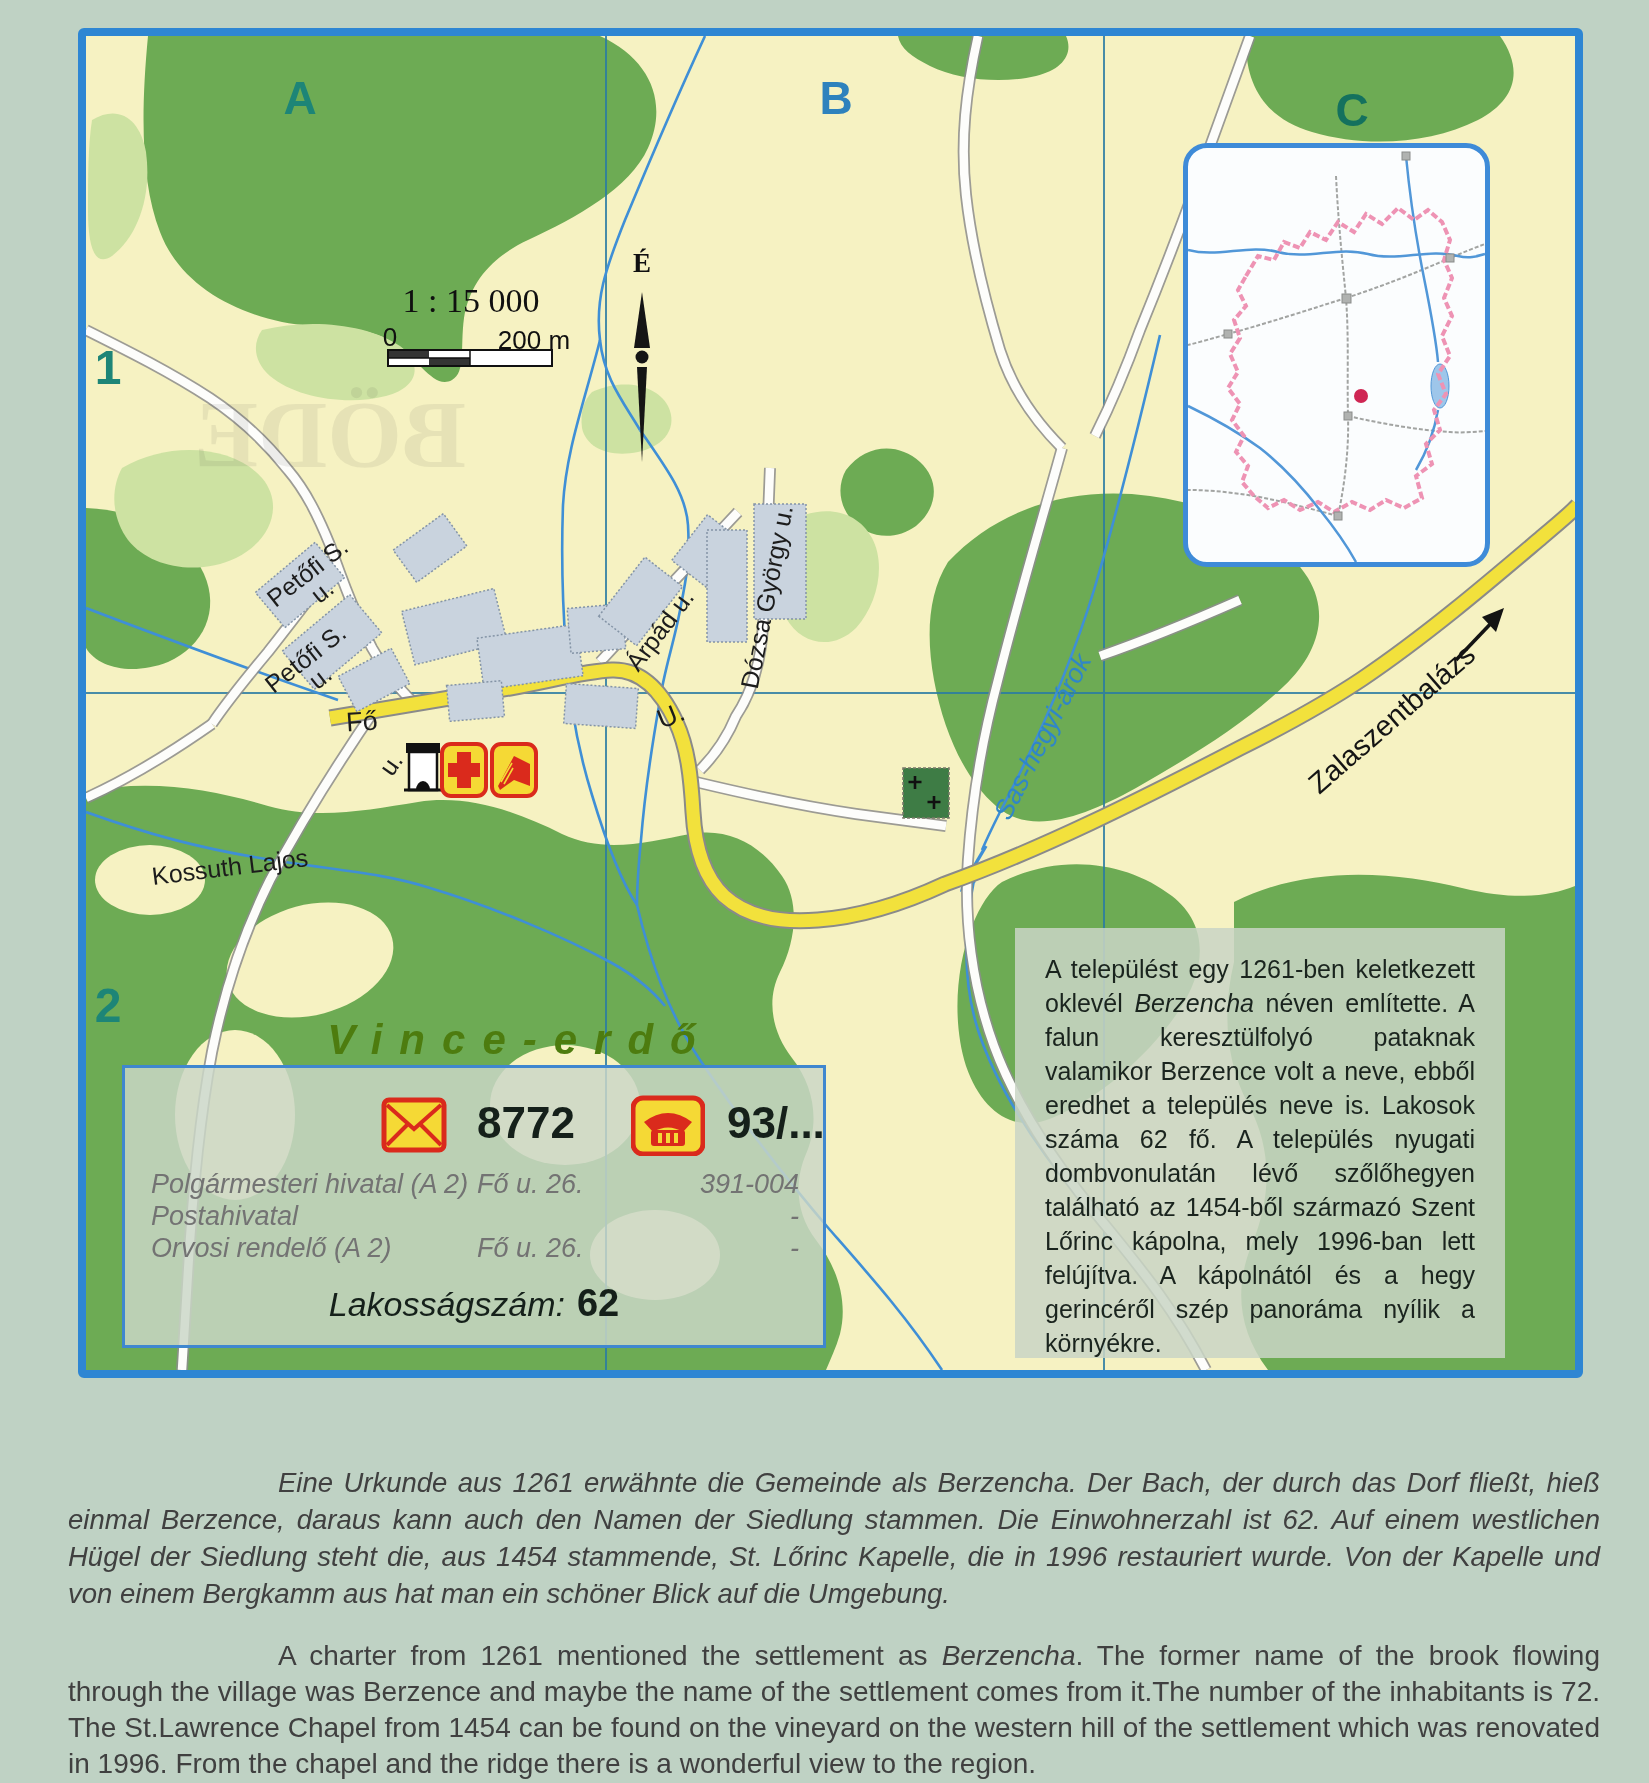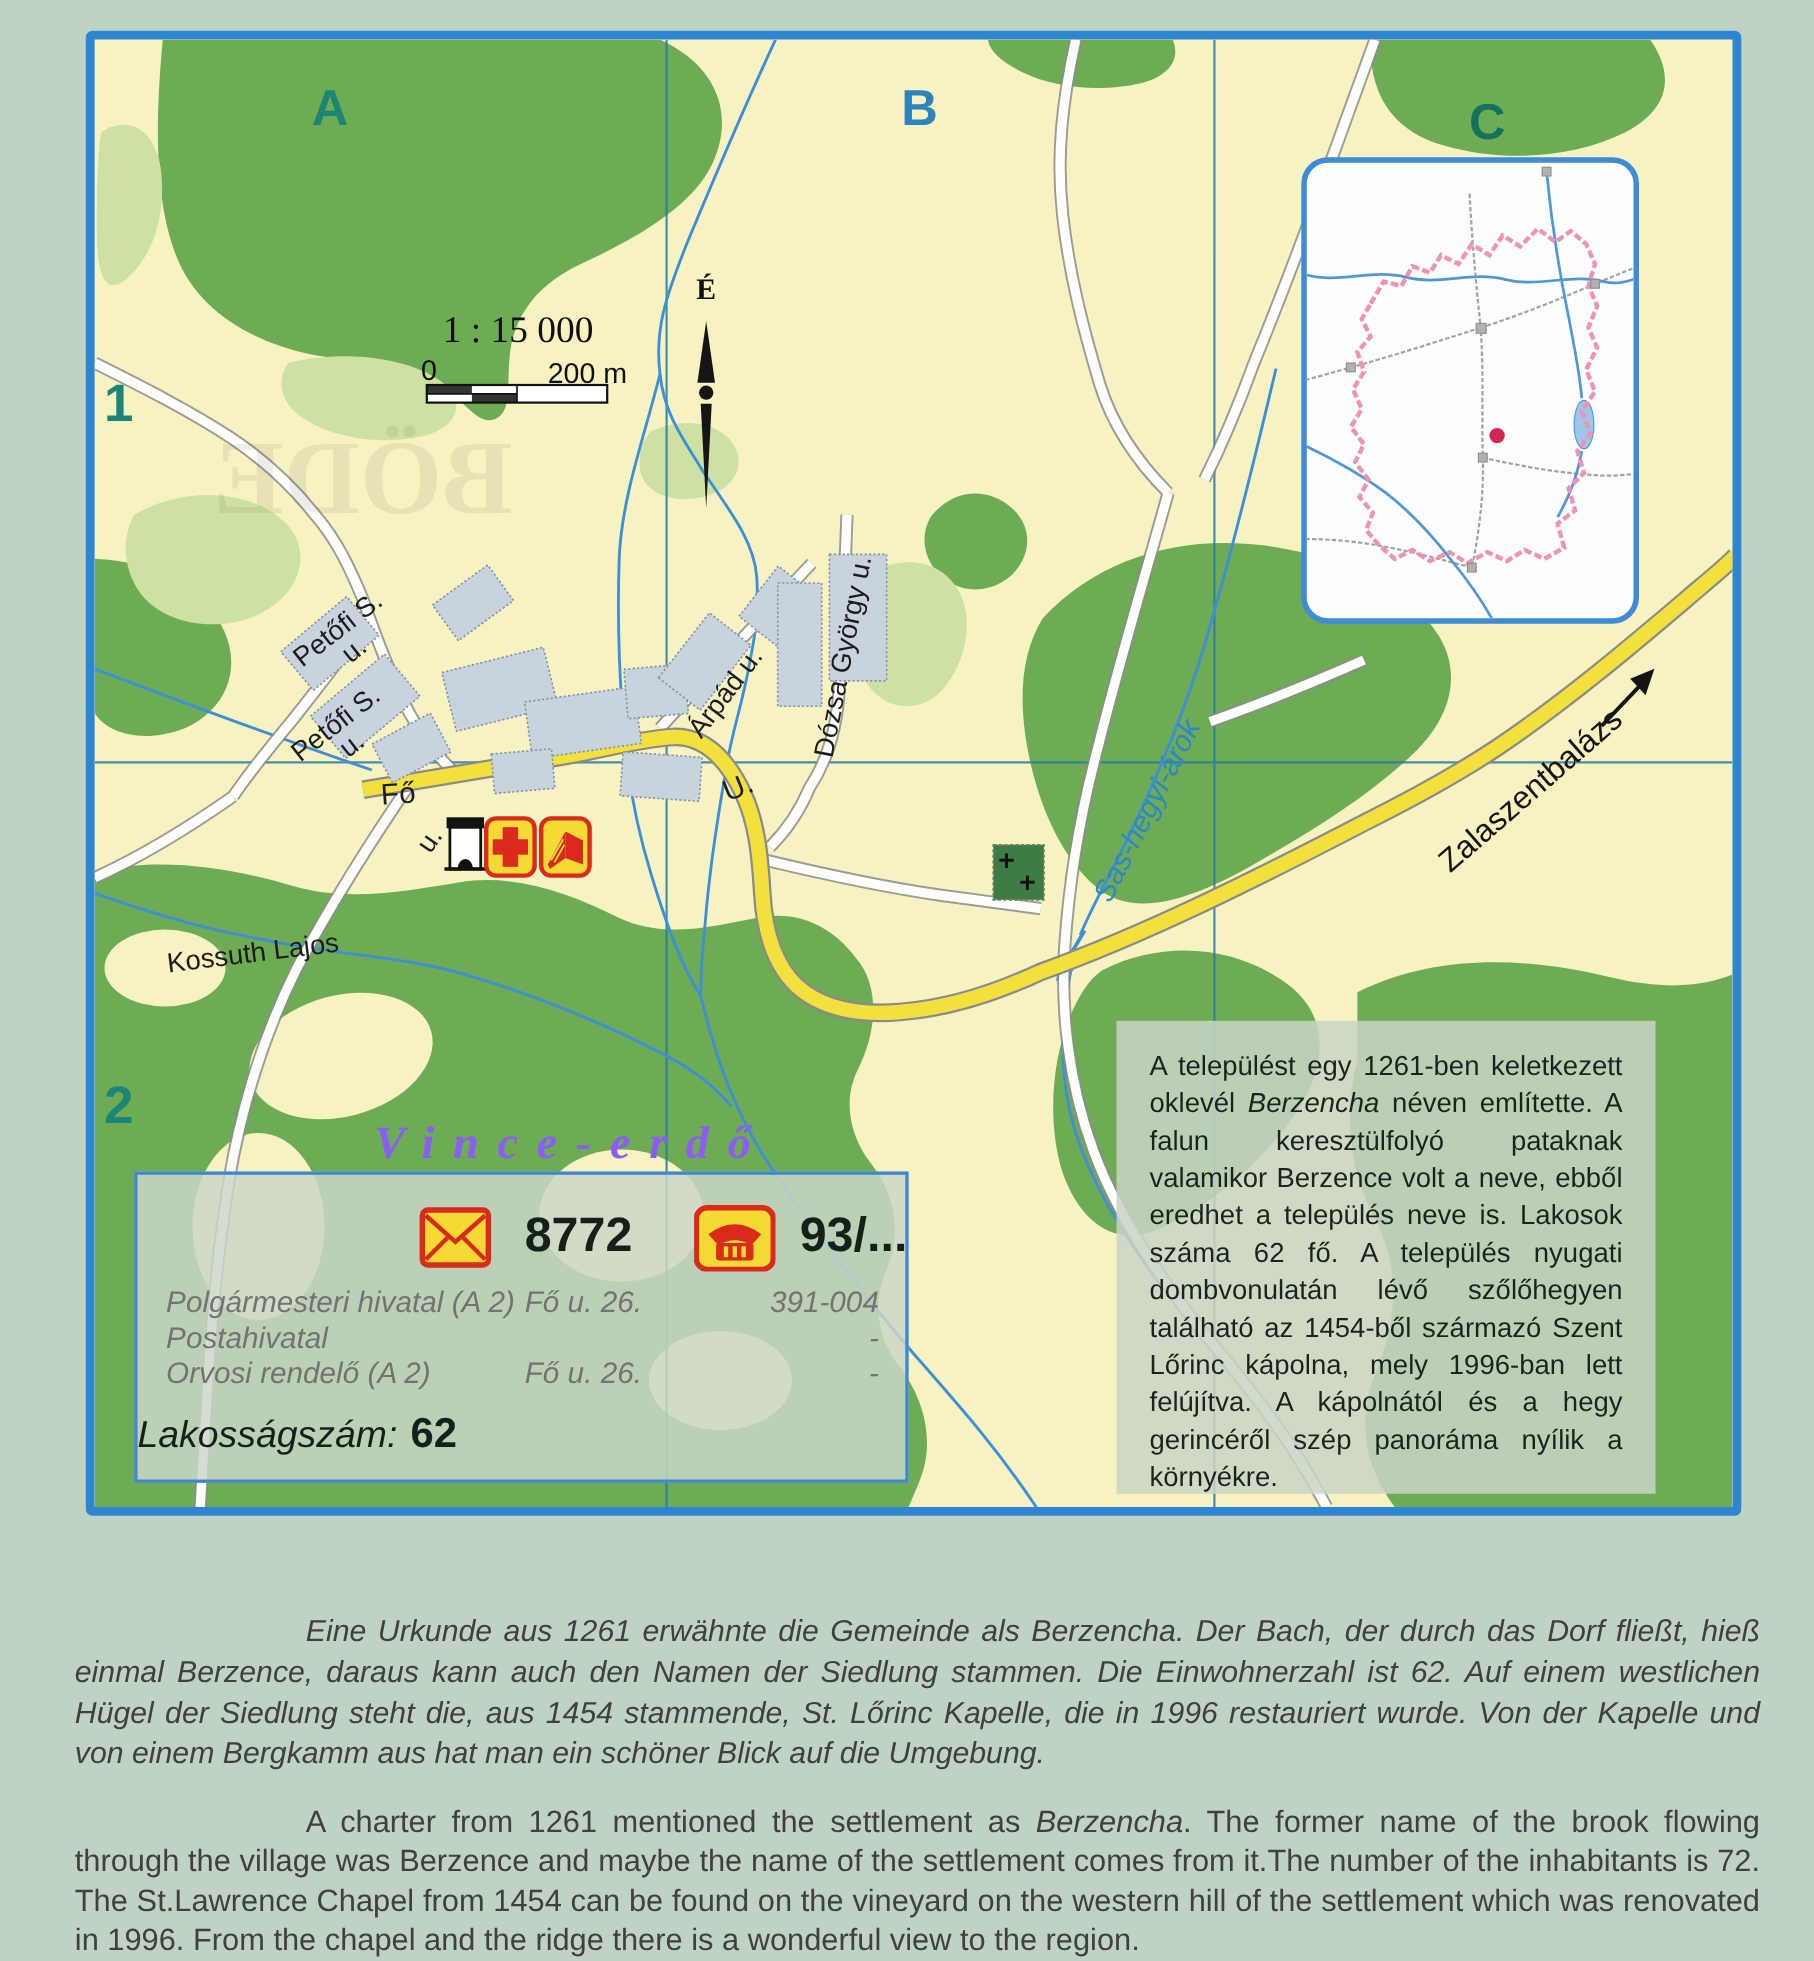--- a/index.html
+++ b/index.html
@@ -9,22 +9,22 @@
   .map-panel{position:absolute;left:78px;top:28px;width:1489px;height:1334px;
              border:8px solid #2e86d3;border-radius:6px;background:#f6f2c2;overflow:hidden;}
   .map-art{position:absolute;left:0;top:0;width:1489px;height:1334px;}
   
   .lbl{position:absolute;transform:translate(-50%,-50%) rotate(var(--r,0deg));
        white-space:nowrap;color:#151515;}
   .street{font-size:25px;color:#1c1c1c;}
   .two-line{width:100px;white-space:normal;text-align:center;line-height:.95;}
   .water-label{font-size:27px;font-style:italic;color:#2f86c8;}
   .dest-label{font-size:29px;color:#141414;}
-  .forest-label{font-family:Liberation Serif, serif;font-style:italic;font-weight:bold;
-                font-size:42px;letter-spacing:17px;color:#8b5cf6;}
+  .forest-label{font-family:Liberation Sans, sans-serif;font-style:italic;font-weight:bold;
+                font-size:42px;letter-spacing:17px;color:#4d7c0f;}
   .grid-letter{font-size:46px;font-weight:bold;}
   .ga{color:#1d8577}.gb{color:#2e82bd}.gc{color:#14715e}
   .grid-number{font-size:48px;font-weight:bold;color:#1d8577;}
   .scale-text{font-family:"Liberation Serif",serif;font-size:34px;color:#101010;}
   .scale-num{font-size:26px;color:#101010;}
   .north-e{font-family:"Liberation Serif",serif;font-weight:bold;font-size:27px;color:#101010;}
   .bleed{font-family:"Liberation Serif",serif;font-weight:bold;font-size:96px;color:#222;
          opacity:.07;transform:translate(-50%,-50%) scaleX(-1);}
   
   .title-box{position:absolute;left:28px;top:100px;width:545px;height:103px;background:#fdfdfb;
@@ -37,21 +37,21 @@
          border:5px solid #3e8bd8;border-radius:24px;overflow:hidden;}
   
   .info-box{position:absolute;left:26px;top:1029px;width:698px;height:277px;
             background:rgba(203,214,199,.84);border:3px solid #3f87cf;margin-left:10px;}
   .info-box .pos{position:absolute;}
   .big-num{font-size:44px;font-weight:bold;color:#15201a;}
   .info-row{position:absolute;left:0;width:100%;height:31px;font-size:27px;font-style:italic;color:#737373;}
   .info-row .c1{position:absolute;left:26px;}
   .info-row .c2{position:absolute;left:352px;}
   .info-row .c3{position:absolute;right:24px;text-align:right;}
-  .pop-row{position:absolute;left:0;top:214px;width:100%;text-align:left;color:#15201a;}
+  .pop-row{position:absolute;left:0;top:214px;width:100%;text-align:center;color:#15201a;}
   .pop-row .pl{font-size:34px;font-style:italic;}
   .pop-row .pv{font-size:38px;font-weight:bold;padding-left:12px;}
   
   .hu-box{position:absolute;left:929px;top:892px;width:490px;height:430px;
           background:rgba(202,213,197,.86);box-sizing:border-box;padding:12px 18px;}
   .hu-box p{margin:12px;font-size:25px;line-height:34px;text-align:justify;color:#1a241e;}
   
   .para{position:absolute;left:52px;width:1532px;margin:16px;text-align:justify;color:#404040;}
   .para.de{top:1448px;font-style:italic;font-size:27.5px;line-height:37px;text-indent:210px;}
   .para.en{top:1622px;font-size:28px;line-height:36px;text-indent:210px;}

